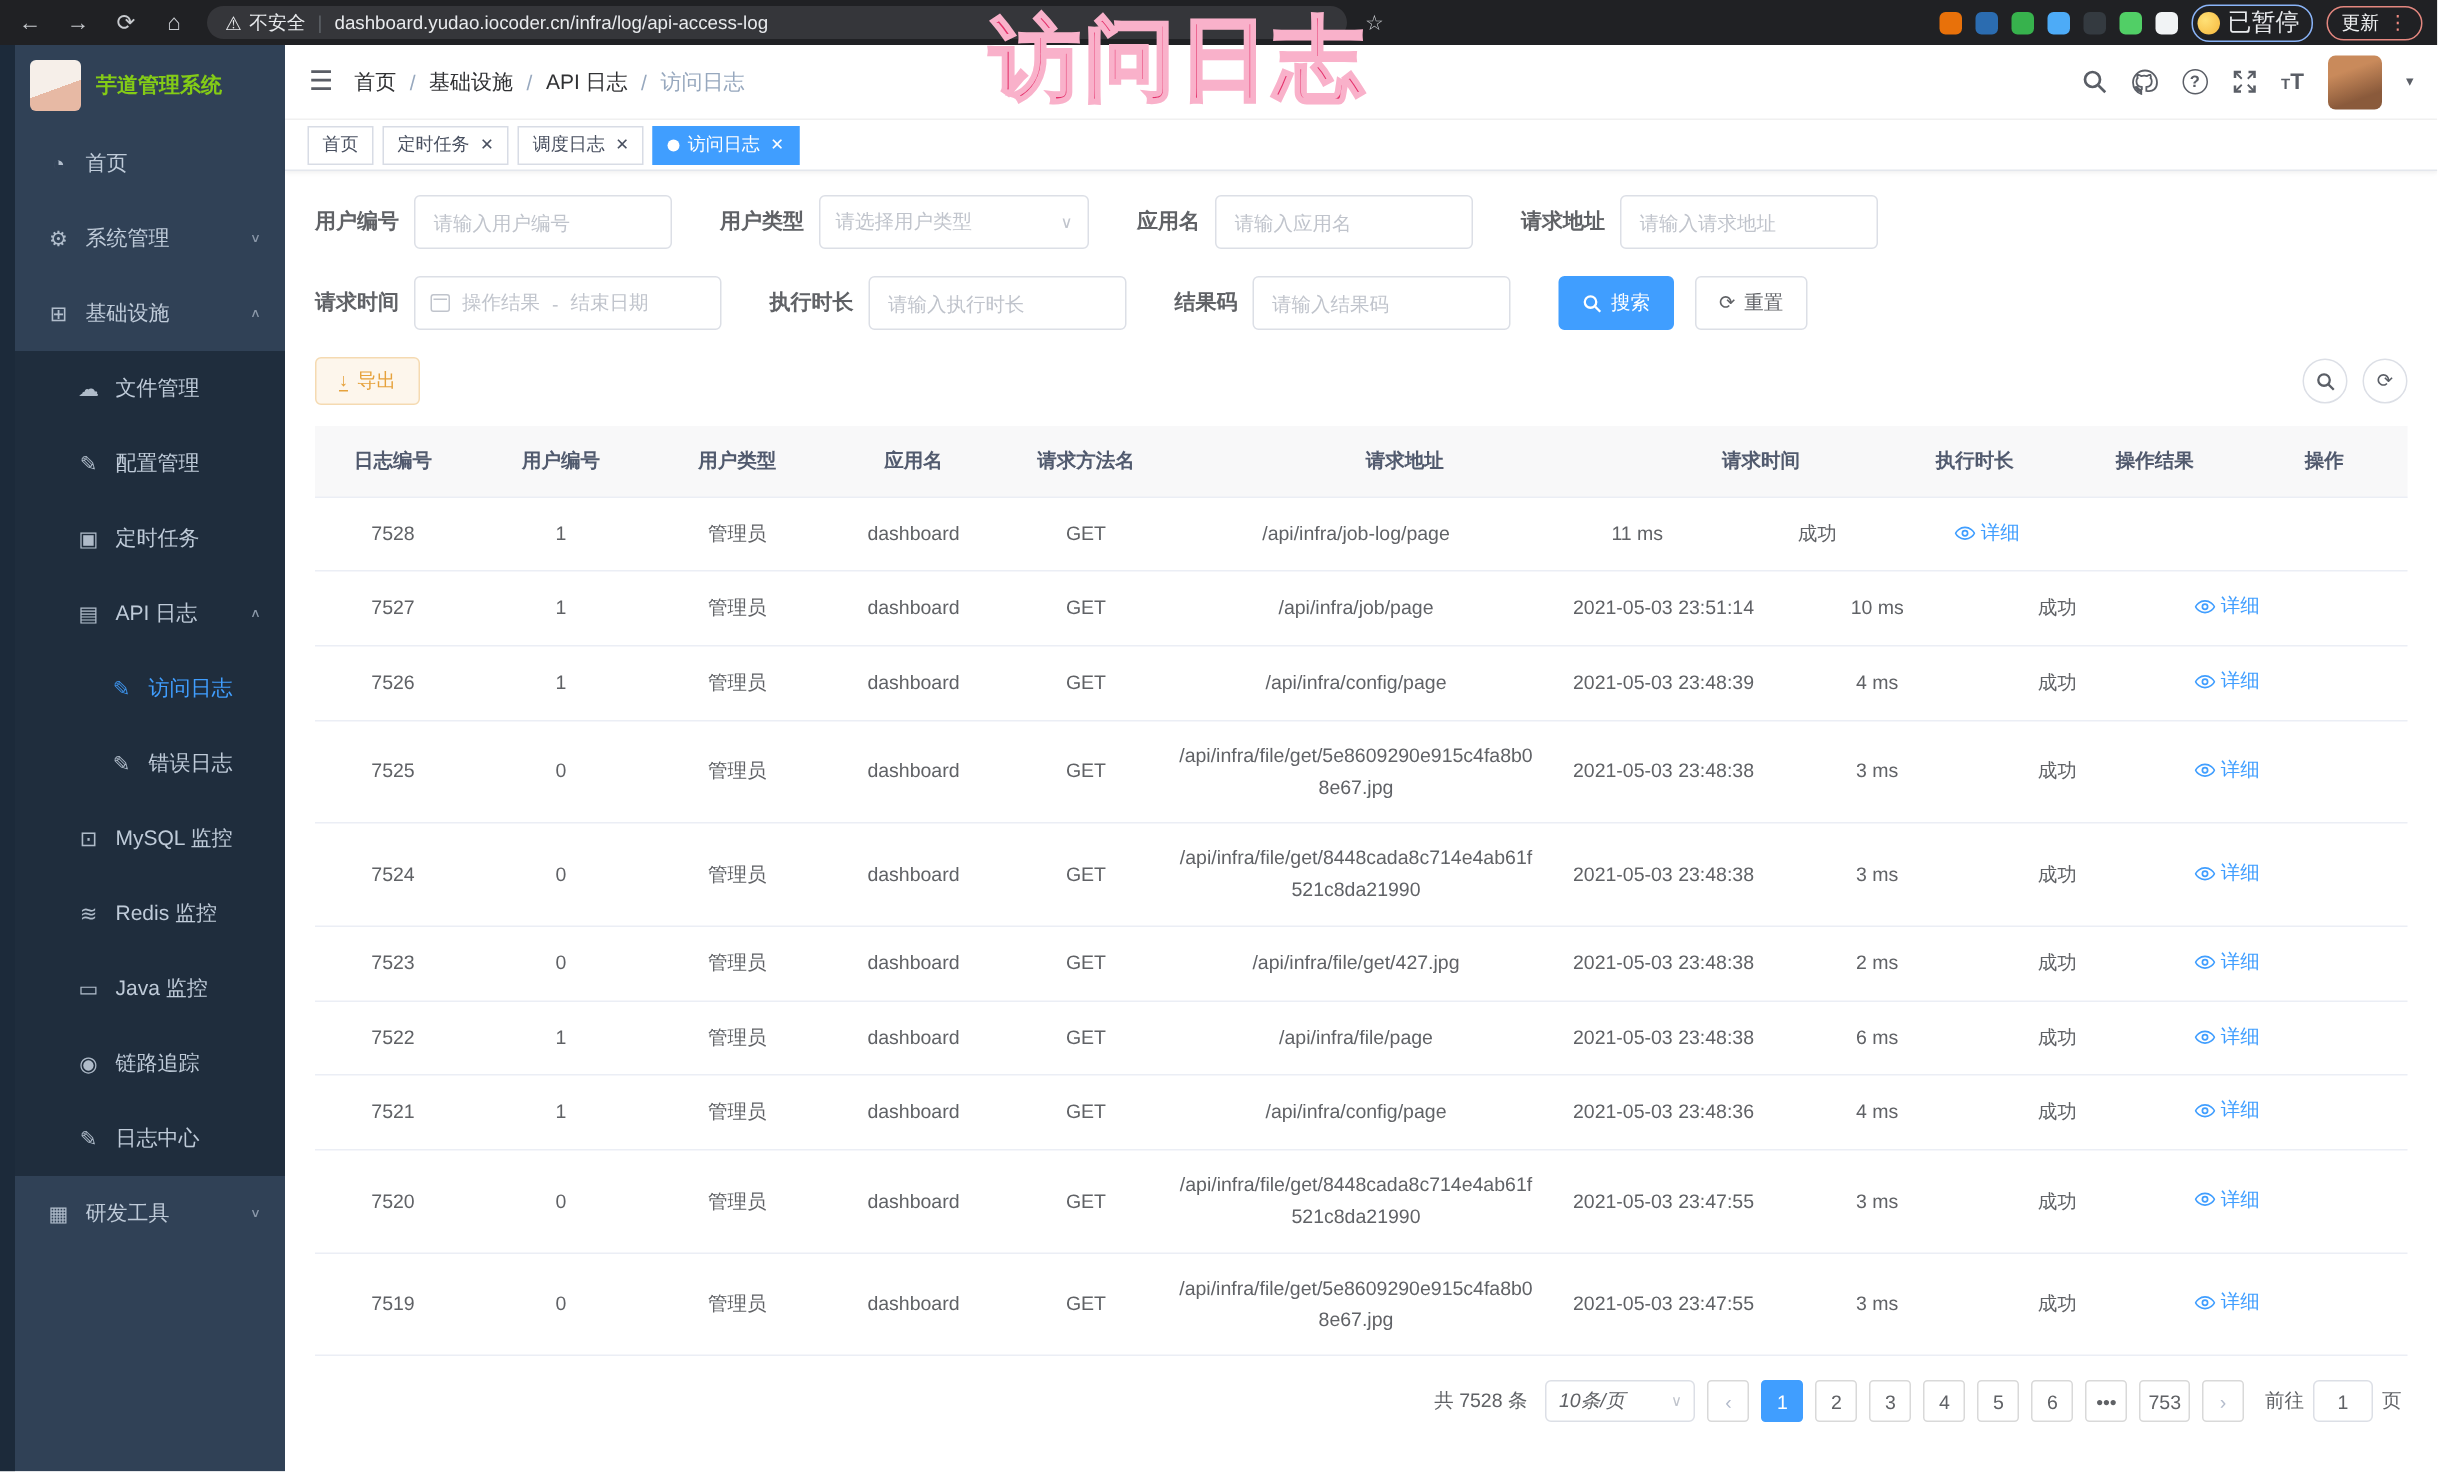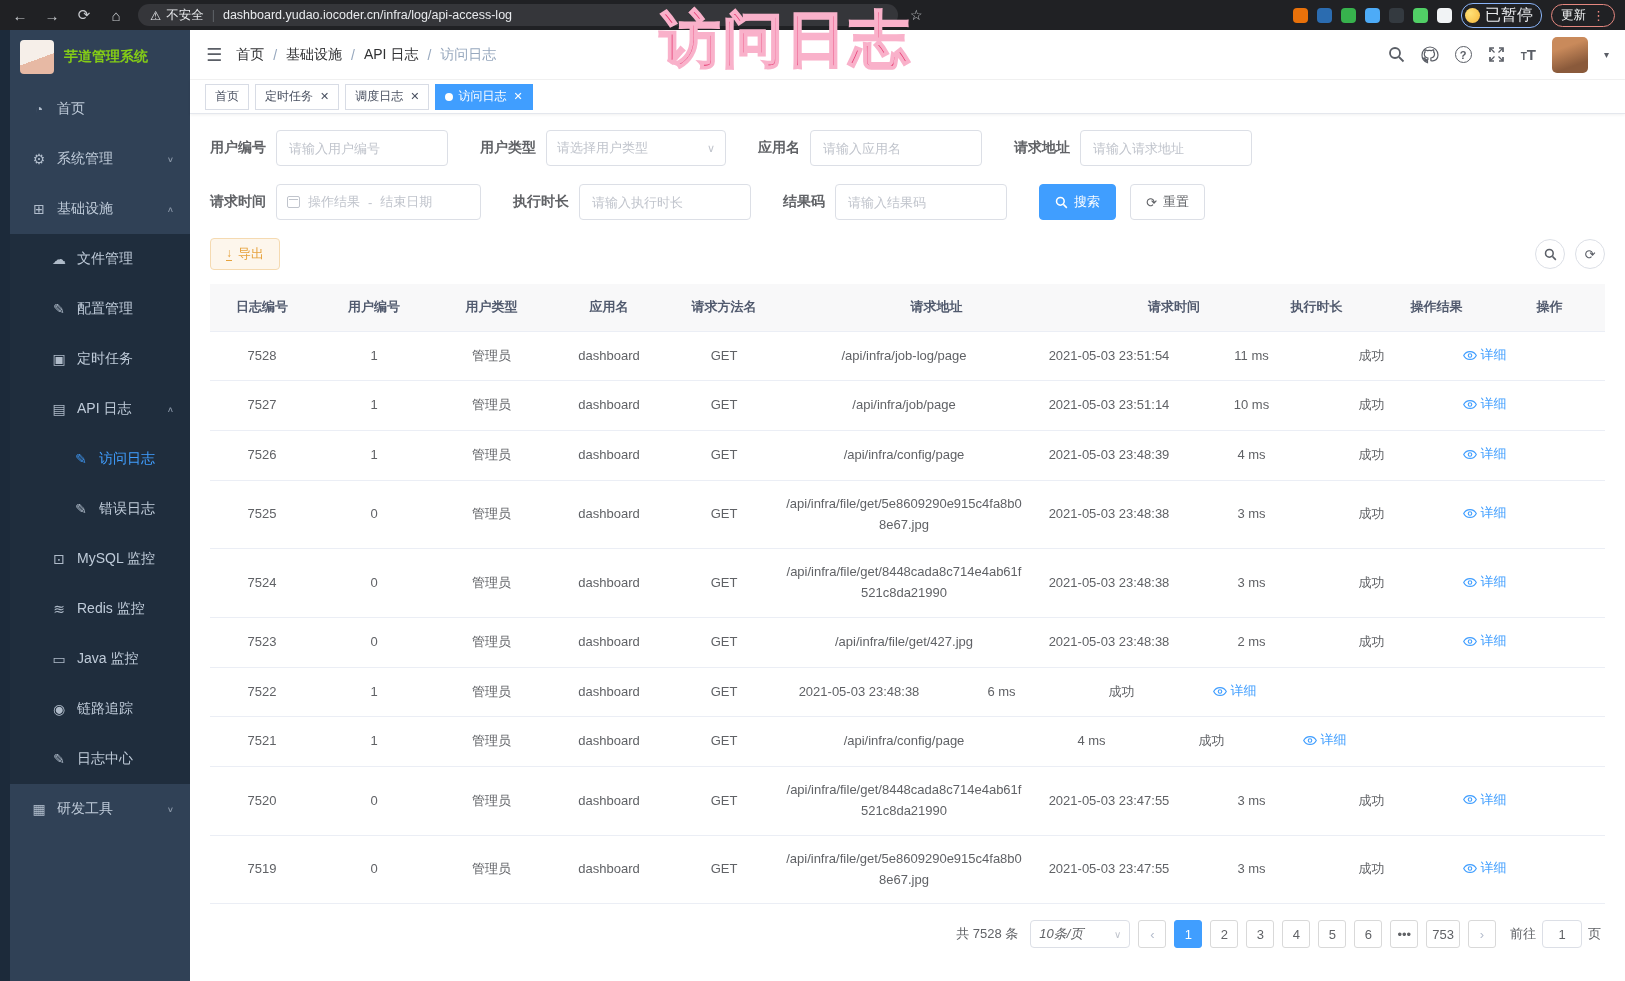--- a/index.html
+++ b/index.html
@@ -363,21 +363,20 @@
               <div class="t-cell c9">操作</div>
             </div>
           <div id="t-body">
               <div class="t-row">
                 <div class="t-cell c0">7528</div>
                 <div class="t-cell c1">1</div>
                 <div class="t-cell c2">管理员</div>
                 <div class="t-cell c3">dashboard</div>
                 <div class="t-cell c4">GET</div>
                 <div class="t-cell c5" style="max-width: 250px;">/api/infra/job-log/page</div>
-                <div class="t-cell c6">2021-05-03 23:51:54</div>
                 <div class="t-cell c7">11 ms</div>
                 <div class="t-cell c8">成功</div>
                 <div class="t-cell c9"><span class="detail-link">
                     <svg width="14" height="11" viewBox="0 0 16 11">
                       <path d="M8 1 C4 1 1.5 4 0.8 5.5 C1.5 7 4 10 8 10 C12 10 14.5 7 15.2 5.5 C14.5 4 12 1 8 1 Z" fill="none" stroke="#409eff" stroke-width="1.3"></path>
                       <circle cx="8" cy="5.5" r="2" fill="none" stroke="#409eff" stroke-width="1.3"></circle>
                     </svg>
                     <span>详细</span>
                   </span></div>
               </div>
@@ -470,38 +469,40 @@
                     </svg>
                     <span>详细</span>
                   </span></div>
               </div>
               <div class="t-row">
                 <div class="t-cell c0">7522</div>
                 <div class="t-cell c1">1</div>
                 <div class="t-cell c2">管理员</div>
                 <div class="t-cell c3">dashboard</div>
                 <div class="t-cell c4">GET</div>
+                <div class="t-cell c5" style="max-width: 250px;">/api/infra/file/page</div>
                 <div class="t-cell c6">2021-05-03 23:48:38</div>
                 <div class="t-cell c7">6 ms</div>
                 <div class="t-cell c8">成功</div>
                 <div class="t-cell c9"><span class="detail-link">
                     <svg width="14" height="11" viewBox="0 0 16 11">
                       <path d="M8 1 C4 1 1.5 4 0.8 5.5 C1.5 7 4 10 8 10 C12 10 14.5 7 15.2 5.5 C14.5 4 12 1 8 1 Z" fill="none" stroke="#409eff" stroke-width="1.3"></path>
                       <circle cx="8" cy="5.5" r="2" fill="none" stroke="#409eff" stroke-width="1.3"></circle>
                     </svg>
                     <span>详细</span>
                   </span></div>
               </div>
               <div class="t-row">
                 <div class="t-cell c0">7521</div>
                 <div class="t-cell c1">1</div>
                 <div class="t-cell c2">管理员</div>
                 <div class="t-cell c3">dashboard</div>
                 <div class="t-cell c4">GET</div>
                 <div class="t-cell c5" style="max-width: 250px;">/api/infra/config/page</div>
+                <div class="t-cell c6">2021-05-03 23:48:36</div>
                 <div class="t-cell c7">4 ms</div>
                 <div class="t-cell c8">成功</div>
                 <div class="t-cell c9"><span class="detail-link">
                     <svg width="14" height="11" viewBox="0 0 16 11">
                       <path d="M8 1 C4 1 1.5 4 0.8 5.5 C1.5 7 4 10 8 10 C12 10 14.5 7 15.2 5.5 C14.5 4 12 1 8 1 Z" fill="none" stroke="#409eff" stroke-width="1.3"></path>
                       <circle cx="8" cy="5.5" r="2" fill="none" stroke="#409eff" stroke-width="1.3"></circle>
                     </svg>
                     <span>详细</span>
                   </span></div>
               </div>

